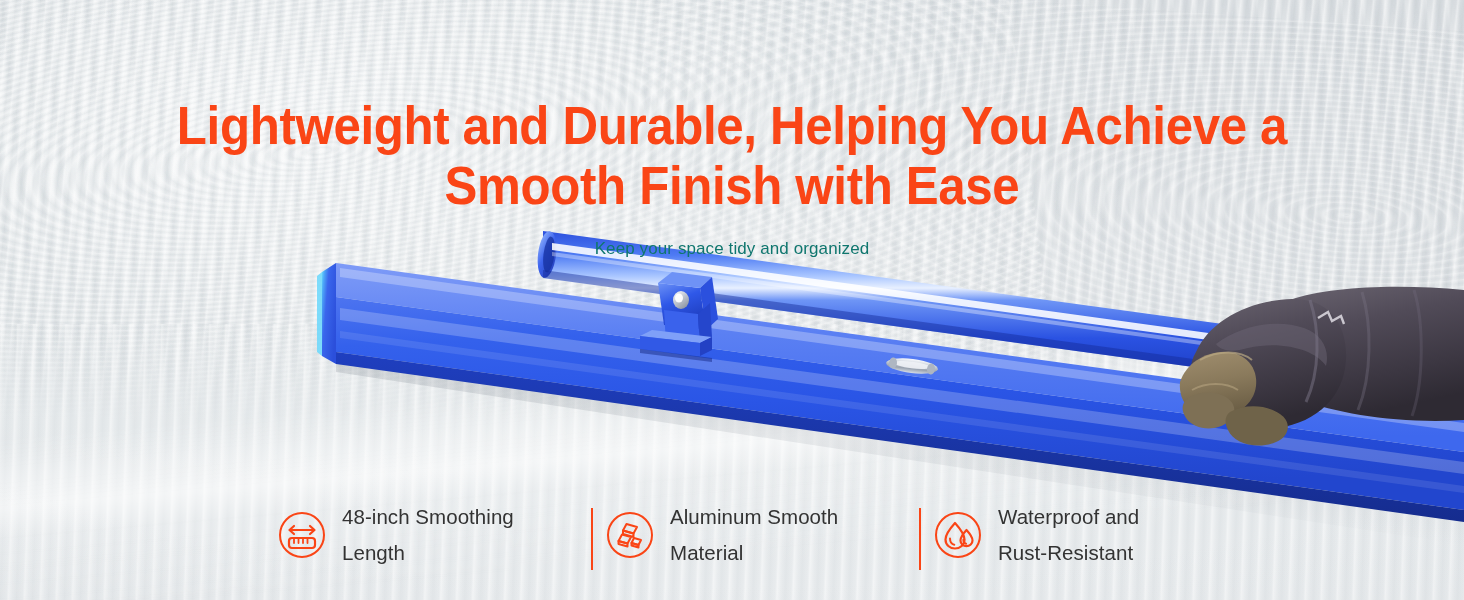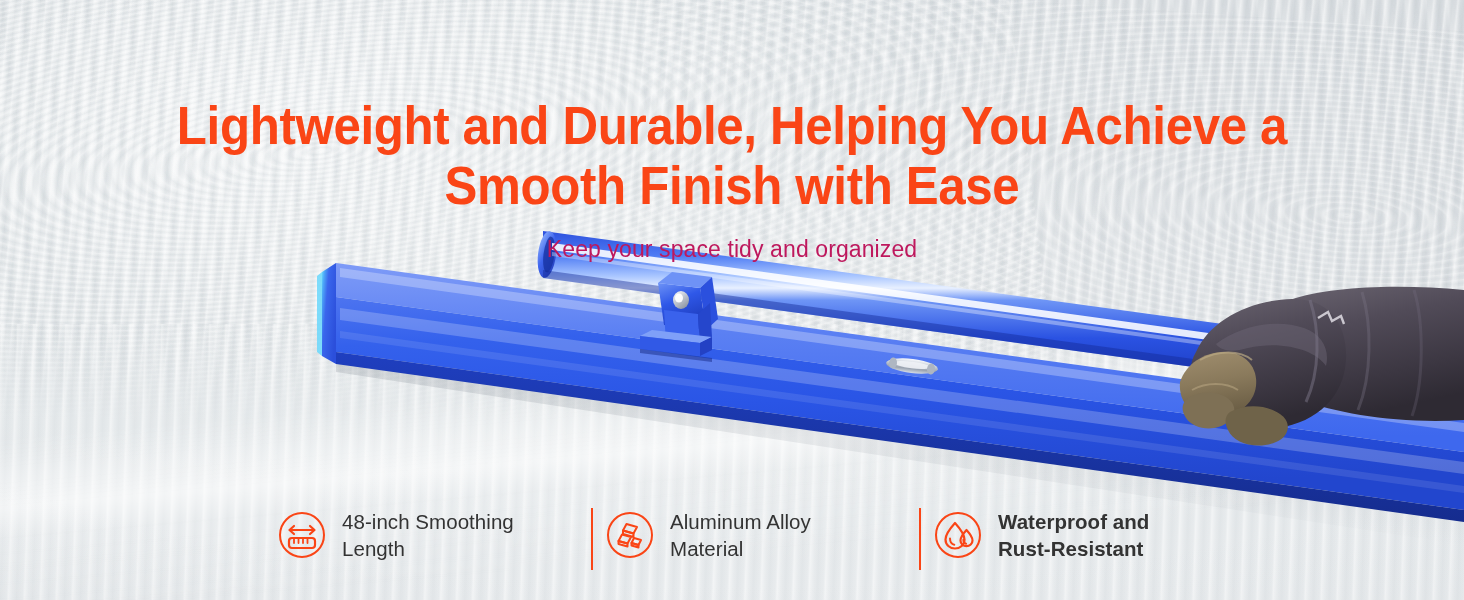--- a/index.html
+++ b/index.html
@@ -124,22 +124,22 @@
     font-weight: bold;
     letter-spacing: -0.4px;
     transform: scaleX(0.93);
     transform-origin: center top;
     margin: 0;
     white-space: nowrap;
   }
   .headline .l2 { display: block; }
   .subtitle {
     margin: 19px 0 0 0;
-    color: #be185d;
-    font-size: 23px;
+    color: #0f766e;
+    font-size: 17px;
     line-height: 28px;
     font-weight: normal;
     letter-spacing: 0.1px;
   }
 
   
   .features {
     position: absolute;
     left: 278px;
     top: 498px;
@@ -150,26 +150,26 @@
     z-index: 7;
   }
   .feature {
     display: flex;
     align-items: center;
     gap: 16px;
     flex: 0 0 auto;
   }
   .feature.f1 { width: 292px; }
   .feature.f2 { width: 292px; margin-left: 36px; }
-  .feature.f3 { width: 292px; margin-left: 36px; font-weight: bold; }
+  .feature.f3 { width: 292px; margin-left: 36px; }
   .feat-icon { flex: 0 0 auto; width: 48px; height: 48px; }
   .feat-label {
     color: #333333;
     font-size: 20.5px;
-    line-height: 27px;
+    line-height: 36px;
     letter-spacing: 0.05px;
     white-space: pre-line;
   }
   .divider {
     position: absolute;
     top: 10px;
     width: 2px;
     height: 62px;
     background: #fa4516;
   }
@@ -375,21 +375,21 @@
         <circle cx="24" cy="24" r="22" fill="none" stroke="#FA4516" stroke-width="2"></circle>
         <g fill="none" stroke="#FA4516" stroke-width="2" stroke-linejoin="round" stroke-linecap="round">
           <path d="M20.5,13 L31,16 L27.5,22.5 L17,19.5 Z"></path>
           <path d="M17,19.5 L27.5,22.5 L27.5,26 L17,23 Z"></path>
           <path d="M16,23.5 L25,26 L21.5,32.5 L12.5,30 Z"></path>
           <path d="M12.5,30 L21.5,32.5 L21.5,35.5 L12.5,33 Z"></path>
           <path d="M28,27 L35,29 L32.5,34 L25.5,32 Z"></path>
           <path d="M25.5,32 L32.5,34 L32.5,36.5 L25.5,34.5 Z"></path>
         </g>
       </svg>
-      <div class="feat-label">Aluminum Alloy
+      <div class="feat-label">Aluminum Smooth
 Material</div>
     </div>
 
     <div class="divider d2"></div>
 
     <div class="feature f3">
       <svg class="feat-icon" viewBox="0 0 48 48" xmlns="http://www.w3.org/2000/svg">
         <circle cx="24" cy="24" r="22" fill="none" stroke="#FA4516" stroke-width="2"></circle>
         <path d="M21,12 C21,12 30.5,22.5 30.5,28.5 C30.5,33.7 26.2,37.5 21,37.5
                  C15.8,37.5 11.5,33.7 11.5,28.5 C11.5,22.5 21,12 21,12 Z" fill="none" stroke="#FA4516" stroke-width="2.2" stroke-linejoin="round"></path>

